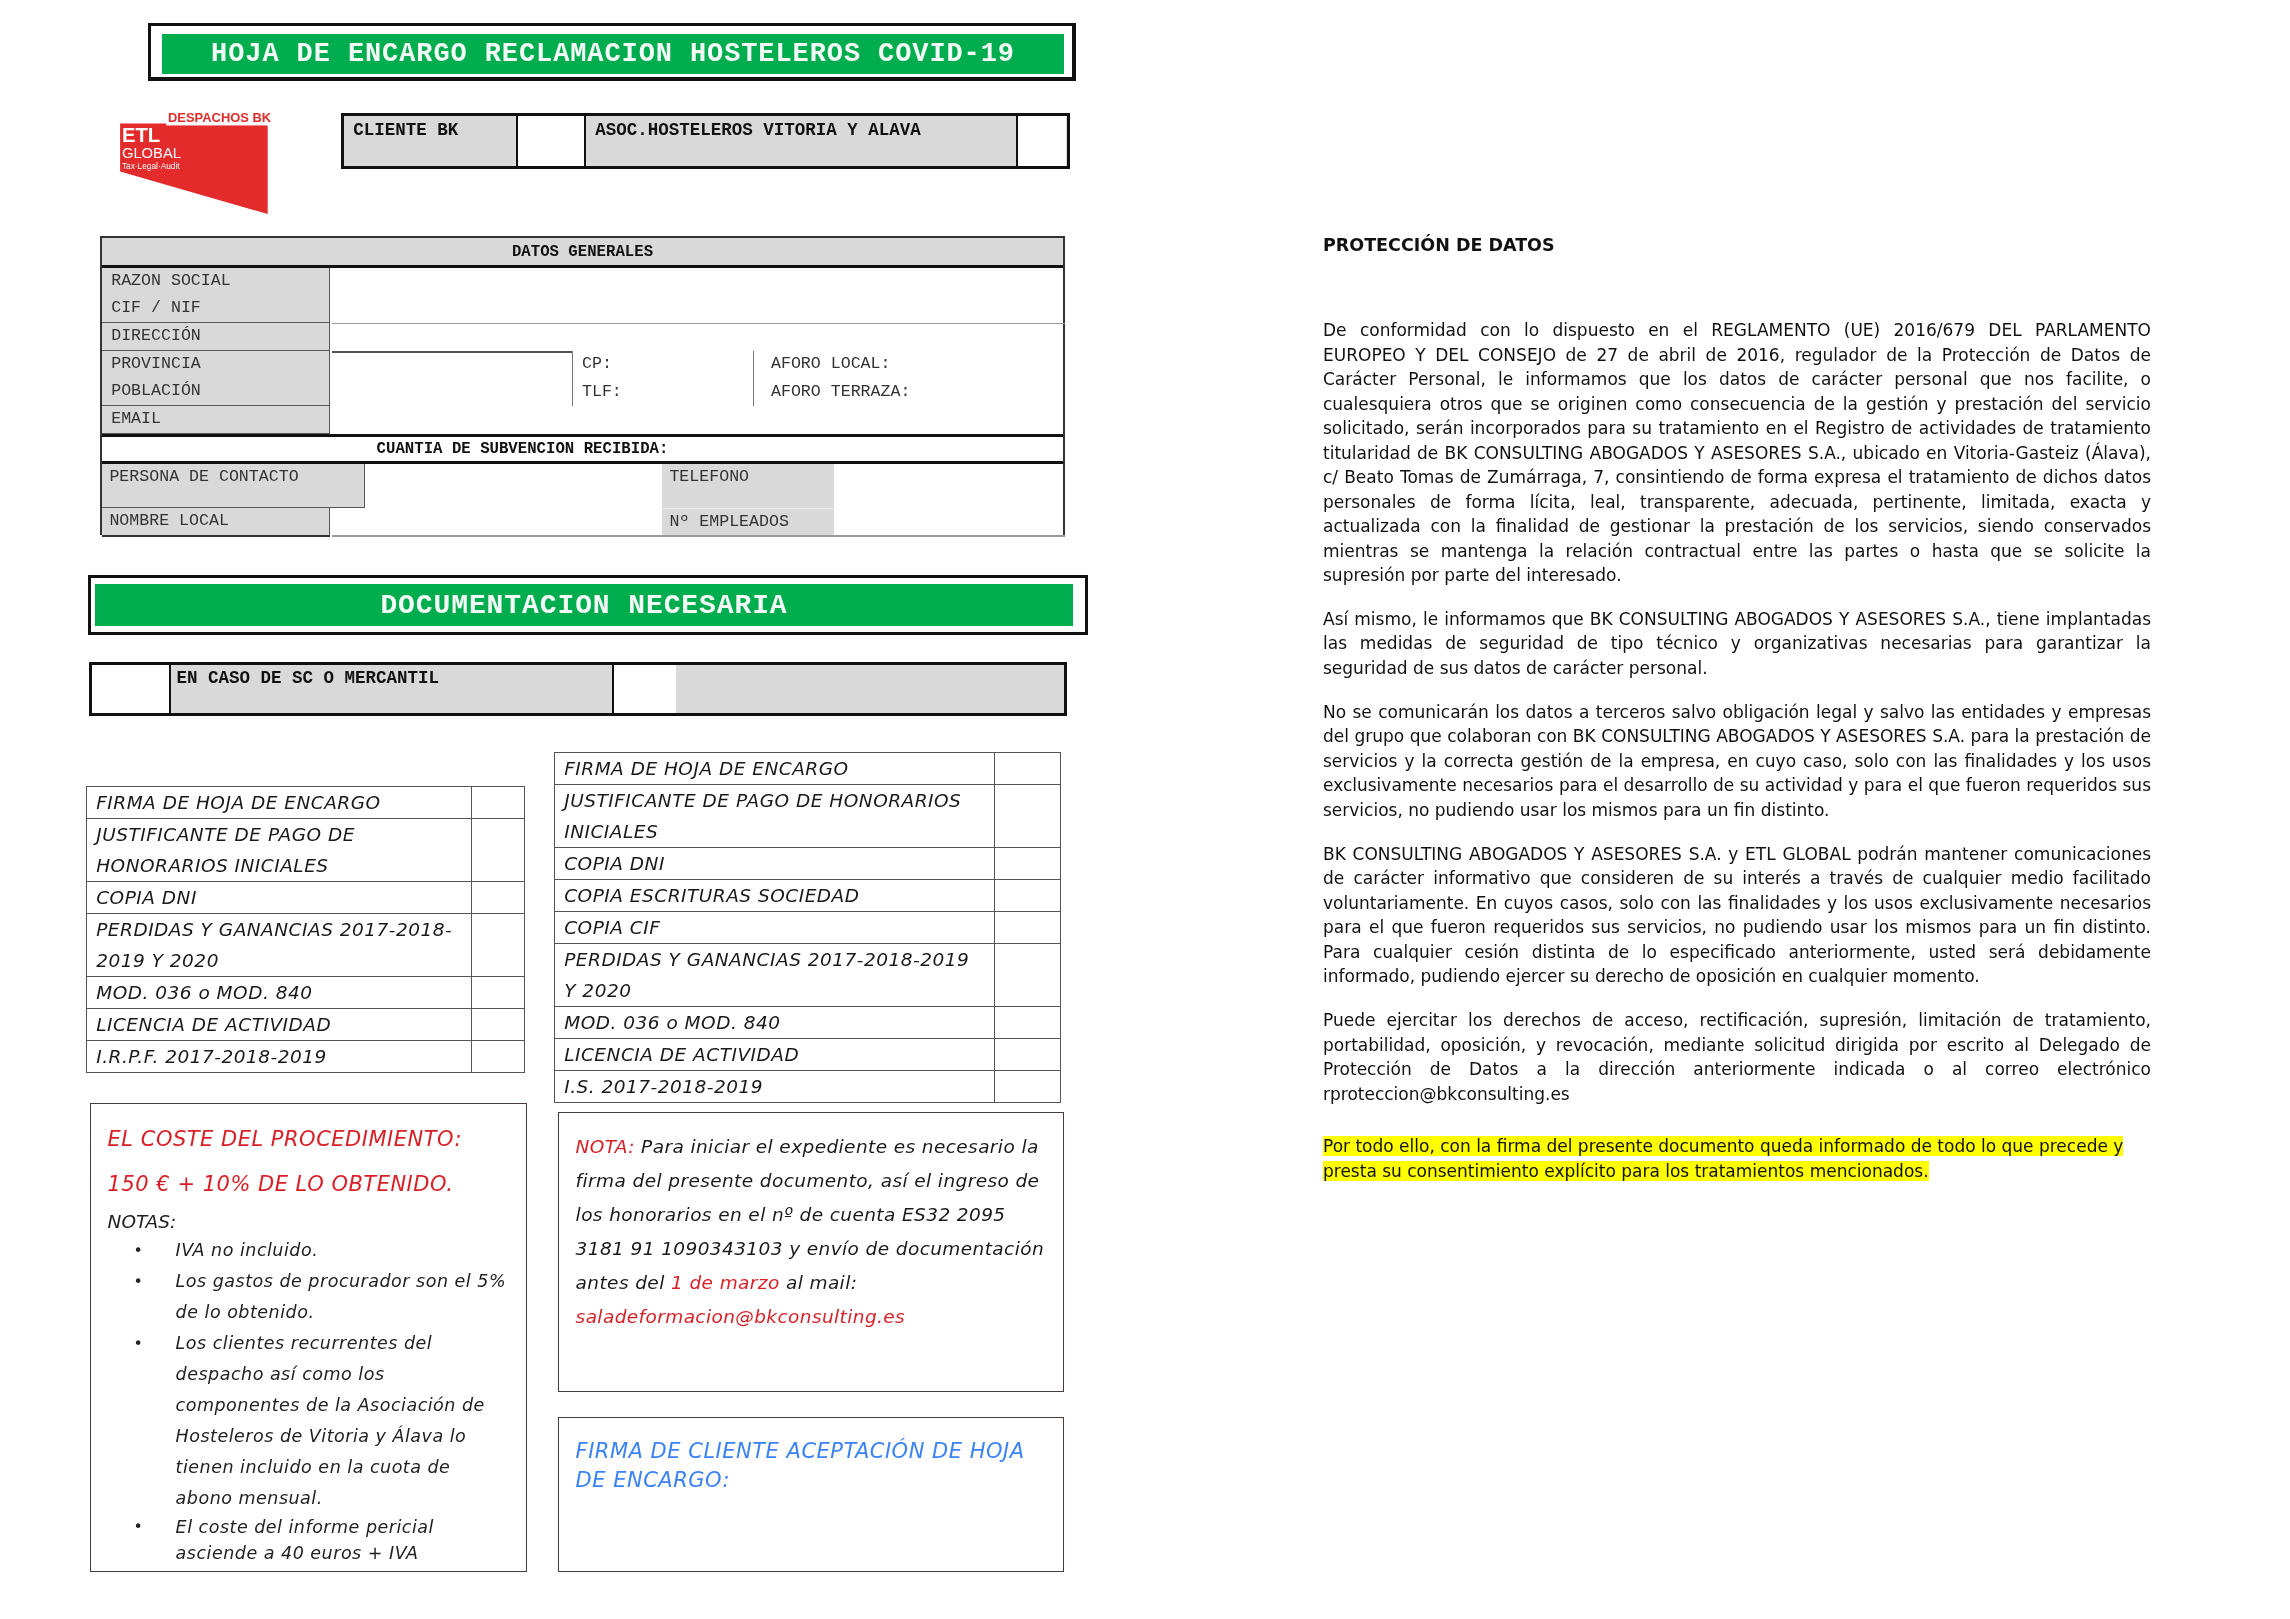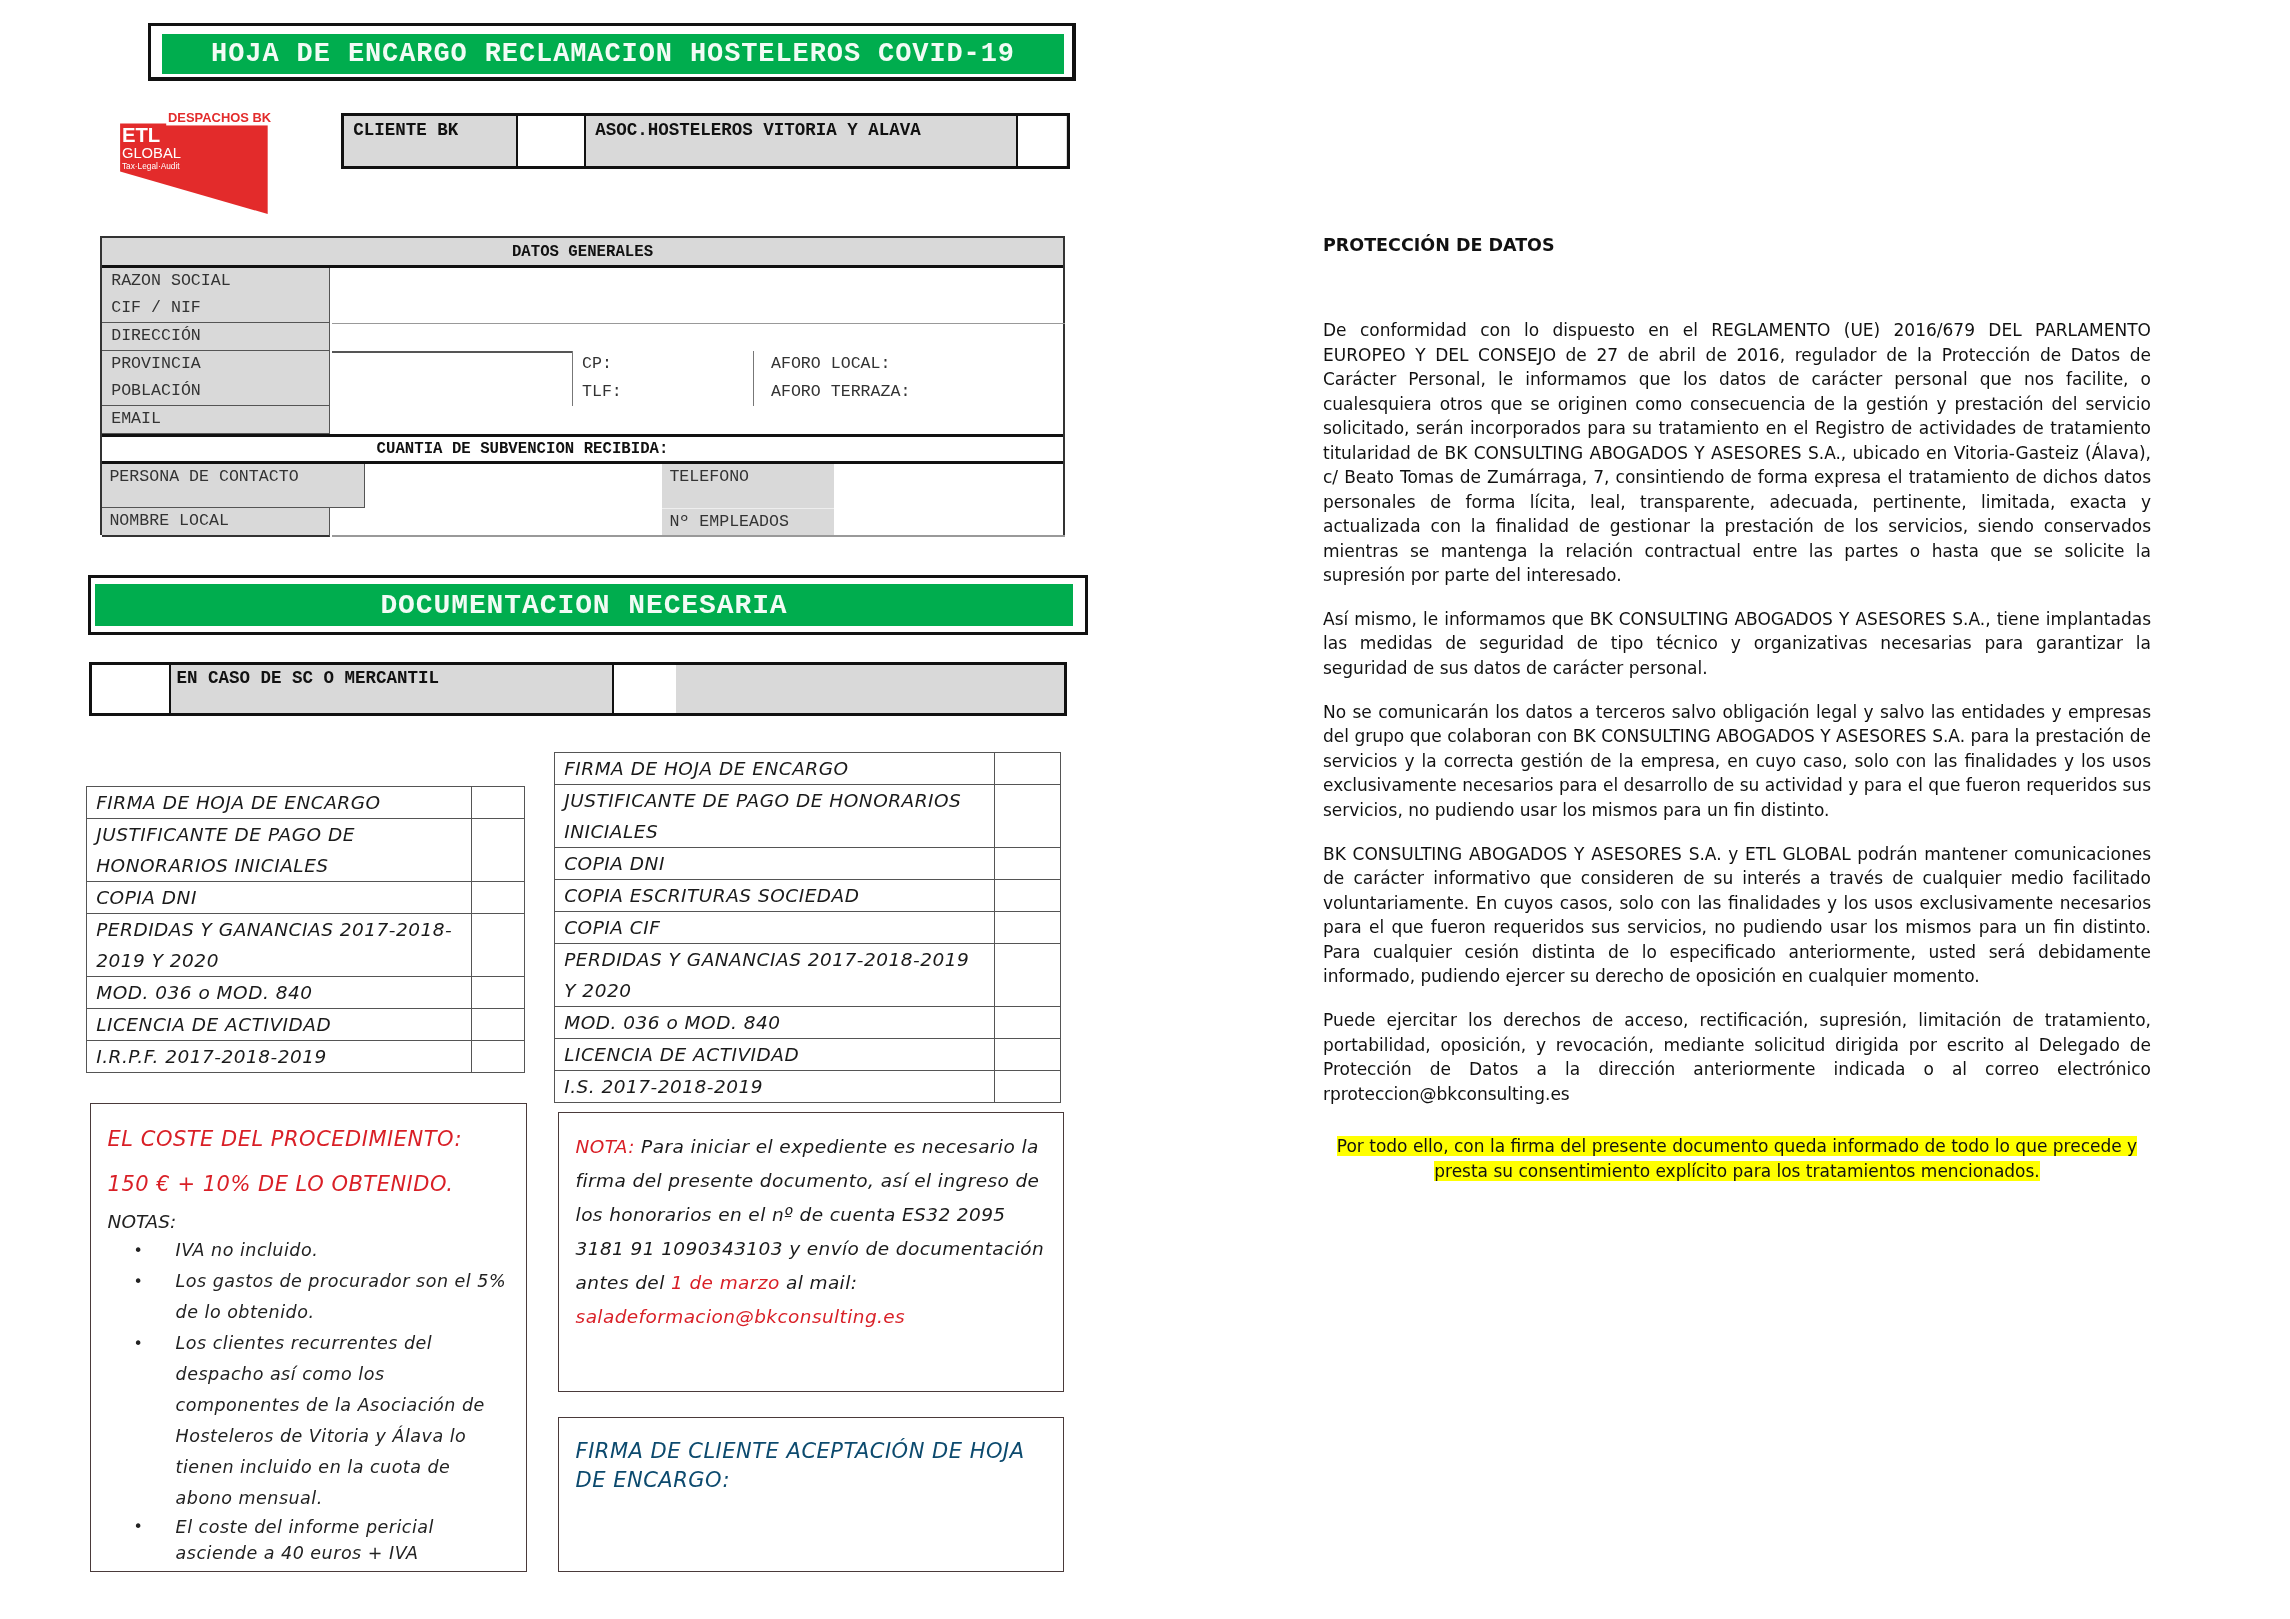--- a/index.html
+++ b/index.html
@@ -52,21 +52,21 @@
   .coste .headline { color:#d91f26; font-size:21px; line-height:45px; letter-spacing:0.5px; }
   .coste .notas-label { font-size:18.5px; color:#222; margin-top:3.7px; }
   .coste ul { margin:3.7px 0 0 0; padding-left:68px; list-style:none; }
   .coste li { position:relative; font-size:17.5px; line-height:31px; color:#222; letter-spacing:0.5px; }
   .coste li.tight { line-height:26px; }
   .coste li::before { content:"•"; position:absolute; left:-42px; font-style:normal; font-size:15.7px; }
 
   .nota { left:558px; top:1112px; width:506px; height:280px; padding:16.6px 16.6px; font-size:18.5px; line-height:34px; color:#1a1a1a; letter-spacing:0.4px; }
   .red { color:#d91f26; }
 
-  .firma { left:558px; top:1417px; width:506px; height:155px; padding:18.5px 16.6px; font-size:21px; line-height:29px; color:#0c4a6e; letter-spacing:0.5px; }
+  .firma { left:558px; top:1417px; width:506px; height:155px; padding:18.5px 16.6px; font-size:21px; line-height:29px; color:#3b82f6; letter-spacing:0.5px; }
 
   
   .prot { left:1323px; top:231px; width:828px; font-family:"DejaVu Sans", sans-serif; font-size:17px; line-height:24.5px; color:#111; }
   .prot h2 { font-size:17.5px; font-weight:bold; margin:0 0 59px 0; line-height:28px; }
   .prot p { margin:0 0 19.4px 0; text-align:justify; }
   .prot .hl { background:#ffff00; }
 </style>
 </head>
 <body>
 
@@ -227,15 +227,15 @@
   <span>FIRMA DE CLIENTE ACEPTACIÓN DE HOJA DE ENCARGO:</span>
 </div>
 
 <div class="abs prot">
   <h2>PROTECCIÓN DE DATOS</h2>
   <p>De conformidad con lo dispuesto en el REGLAMENTO (UE) 2016/679 DEL PARLAMENTO EUROPEO Y DEL CONSEJO de 27 de abril de 2016,  regulador de la Protección de Datos de Carácter Personal, le informamos que los datos de carácter personal que nos facilite, o cualesquiera otros que se originen como consecuencia de la gestión y prestación del servicio solicitado, serán incorporados para su tratamiento en el Registro de actividades de tratamiento titularidad de BK CONSULTING ABOGADOS Y ASESORES S.A., ubicado en Vitoria-Gasteiz (Álava), c/ Beato Tomas de Zumárraga, 7, consintiendo de forma expresa el tratamiento de dichos datos personales de forma lícita, leal, transparente, adecuada, pertinente, limitada, exacta y actualizada con la finalidad de gestionar la prestación de los servicios, siendo conservados mientras se mantenga la relación contractual entre las partes o hasta que se solicite la supresión por parte del interesado.</p>
   <p>Así mismo, le informamos que BK CONSULTING ABOGADOS Y ASESORES S.A., tiene implantadas las medidas de seguridad de tipo técnico y organizativas necesarias para garantizar la seguridad de sus datos de carácter personal.</p>
   <p>No se comunicarán los datos a terceros salvo obligación legal y salvo las entidades y empresas del grupo que colaboran con BK CONSULTING ABOGADOS Y ASESORES S.A. para la prestación de servicios y la correcta gestión de la empresa, en cuyo caso, solo con las finalidades y los usos exclusivamente necesarios para el desarrollo de su actividad y para el que fueron requeridos sus servicios, no pudiendo usar los mismos para un fin distinto.</p>
   <p>BK CONSULTING ABOGADOS Y ASESORES S.A. y ETL GLOBAL podrán mantener comunicaciones de carácter informativo que consideren de su interés a través de cualquier medio facilitado voluntariamente. En cuyos casos, solo con las finalidades y los usos exclusivamente necesarios para el que fueron requeridos sus servicios, no pudiendo usar los mismos para un fin distinto. Para cualquier cesión distinta de lo especificado anteriormente, usted será debidamente informado, pudiendo ejercer su derecho de oposición en cualquier momento.</p>
   <p style="margin-bottom:28px;">Puede ejercitar los derechos de acceso, rectificación, supresión, limitación de tratamiento, portabilidad, oposición, y revocación, mediante solicitud dirigida por escrito al Delegado de Protección de Datos a la dirección anteriormente indicada o al correo electrónico rproteccion@bkconsulting.es</p>
-  <p style="text-align:center;"><span class="hl">Por todo ello, con la firma del presente documento queda informado de todo lo que precede y presta su consentimiento explícito para los tratamientos mencionados.</span></p>
+  <p style="text-align:left;"><span class="hl">Por todo ello, con la firma del presente documento queda informado de todo lo que precede y presta su consentimiento explícito para los tratamientos mencionados.</span></p>
 </div>
 
 
 </body></html>

